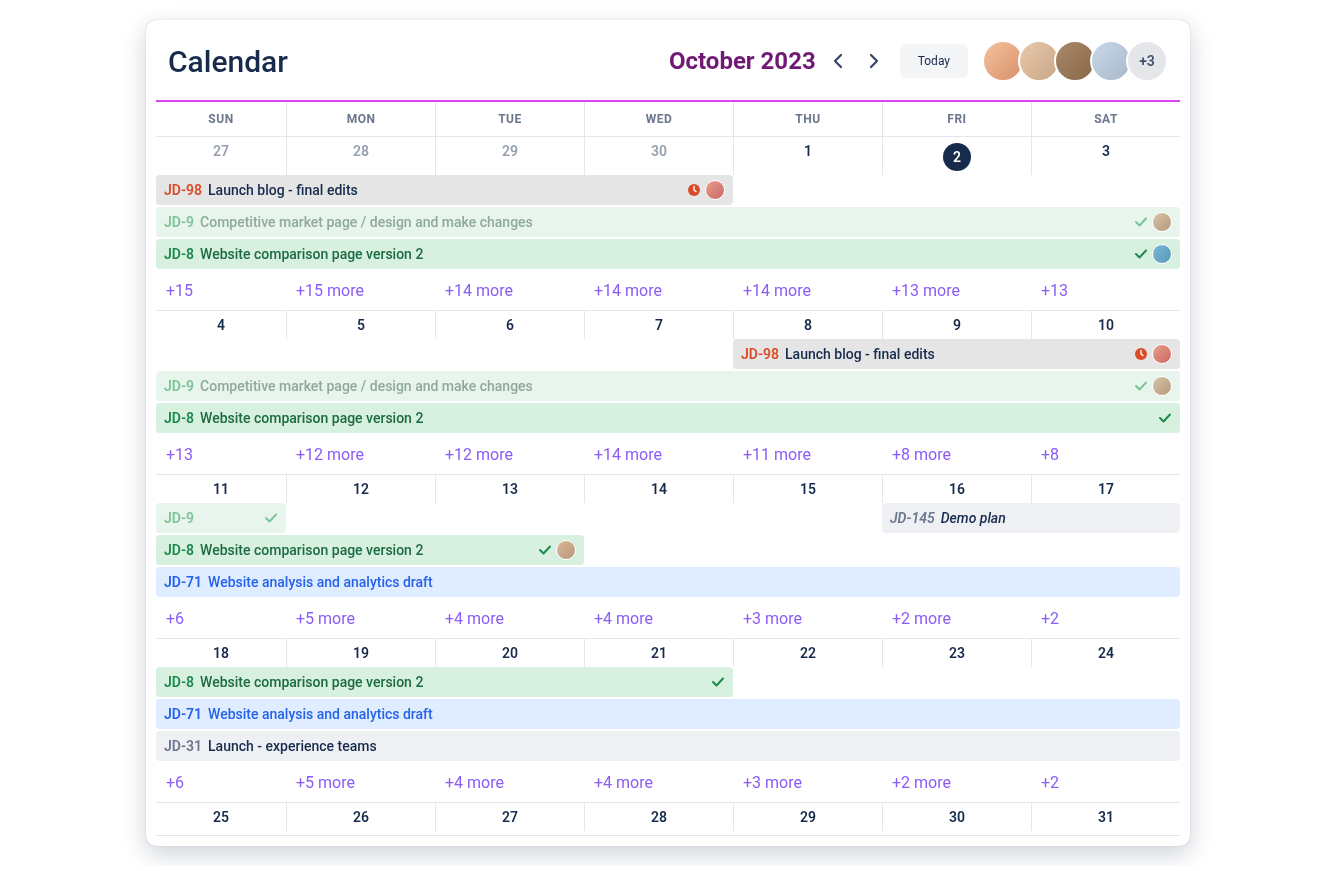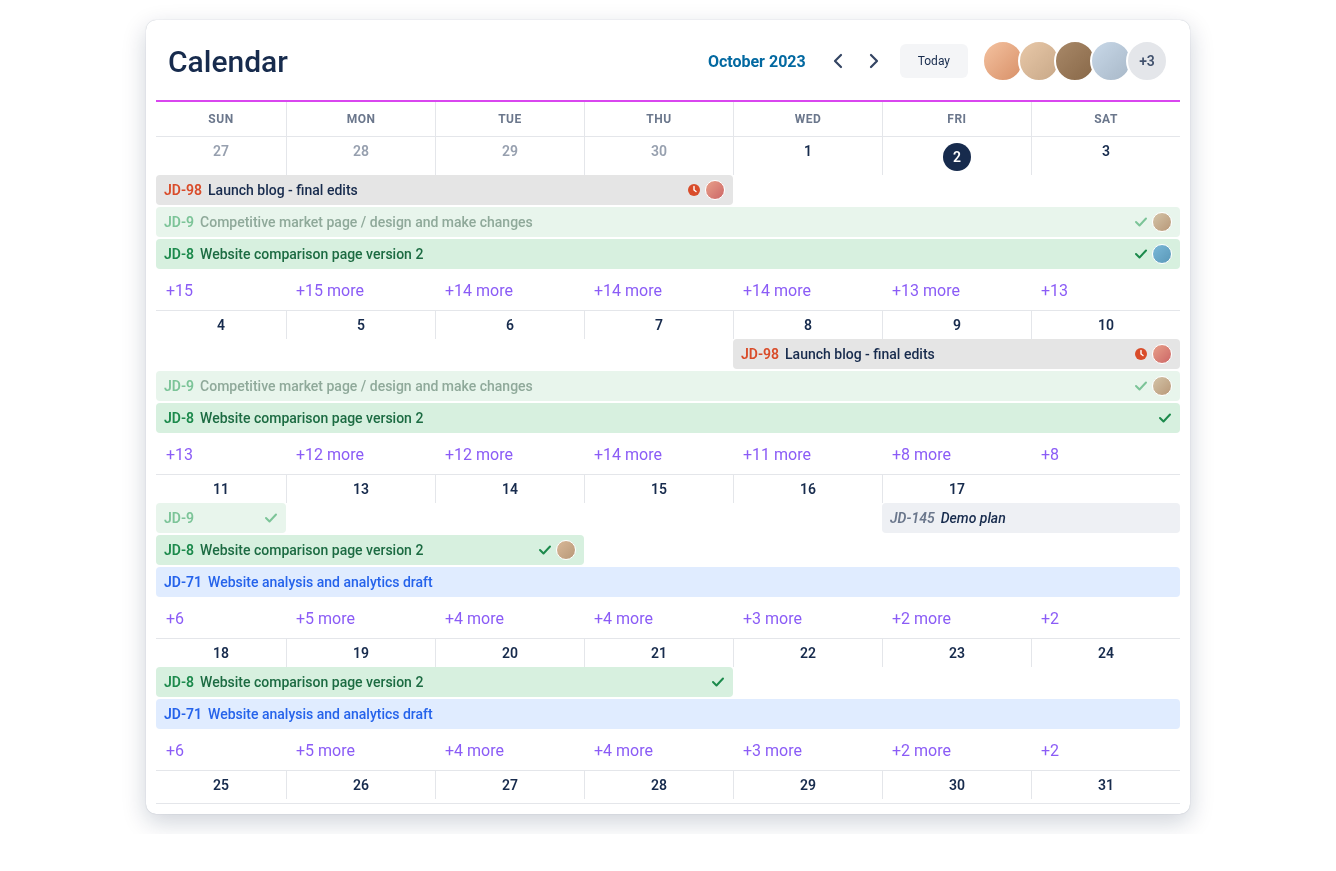--- a/index.html
+++ b/index.html
@@ -23,24 +23,24 @@
     padding: 0 12px 18px 12px;
   }
   .title {
     font-size: 30px;
     font-weight: 500;
     color: #172b4d;
     flex: 0 0 auto;
   }
   .spacer { flex: 1; }
   .month {
-    font-size: 16px;
+    font-size: 24px;
     font-weight: 700;
-    color: #0369a1;
-    margin-right: 14px;
+    color: #701a75;
+    margin-right: 4px;
   }
   .navbtn {
     width: 36px; height: 36px;
     display: flex; align-items: center; justify-content: center;
     border-radius: 4px;
     cursor: pointer;
     color: #344563;
   }
   .today-btn {
     background: #f4f5f7;
@@ -181,22 +181,22 @@
       <div class="avatar" id="hav4" style="background: linear-gradient(135deg, rgb(200, 216, 232), rgb(168, 184, 200));"></div>
       <div class="avatar">+3</div>
     </div>
   </div>
 
   <div class="grid">
     <div class="dow" id="dow">
         <div>SUN</div>
         <div>MON</div>
         <div>TUE</div>
+        <div>WED</div>
         <div>THU</div>
-        <div>WED</div>
         <div>FRI</div>
         <div>SAT</div>
       </div>
     <div id="weeks">
         <div class="week">
           <div class="days">
             <div>27</div>
             <div>28</div>
             <div>29</div>
             <div>30</div>
@@ -319,20 +319,21 @@
             <div>+12 more</div>
             <div>+14 more</div>
             <div>+11 more</div>
             <div>+8 more</div>
             <div>+8</div>
           </div>
         </div>
         <div class="week">
           <div class="days">
             <div class="in">11</div>
+            <div class="in">12</div>
             <div class="in">13</div>
             <div class="in">14</div>
             <div class="in">15</div>
             <div class="in">16</div>
             <div class="in">17</div>
           </div>
           <div class="rows">
             <div class="lane">
               <div class="event pale" style="grid-column: 1 / 2;">
                 <span class="code">JD-9</span>
@@ -403,20 +404,26 @@
                   </span>
                 </span>
               </div>
             </div>
             <div class="lane">
               <div class="event blue" style="grid-column: 1 / 8;">
                 <span class="code">JD-71</span> 
                 <span class="text">Website analysis and analytics draft</span>
               </div>
             </div>
+            <div class="lane">
+              <div class="event gray" style="grid-column: 1 / 8;">
+                <span class="code">JD-31</span> 
+                <span class="text">Launch - experience teams</span>
+              </div>
+            </div>
           </div>
           <div class="more-row">
             <div>+6</div>
             <div>+5 more</div>
             <div>+4 more</div>
             <div>+4 more</div>
             <div>+3 more</div>
             <div>+2 more</div>
             <div>+2</div>
           </div>

